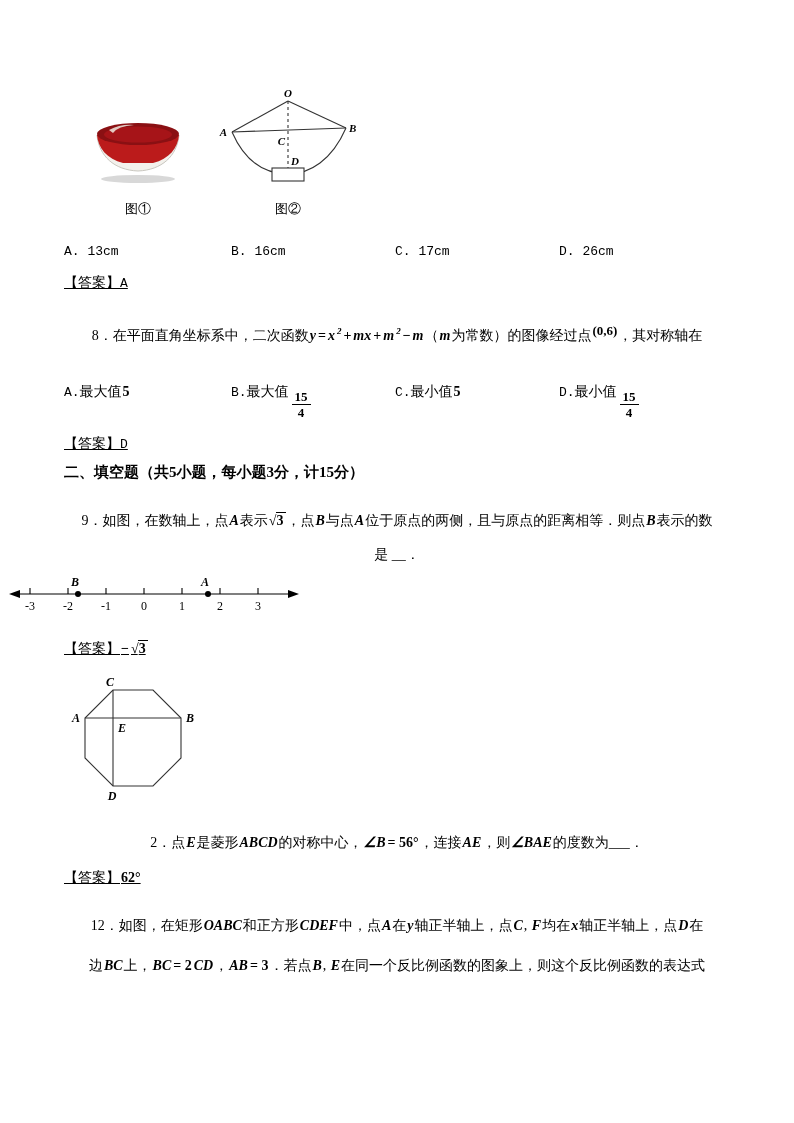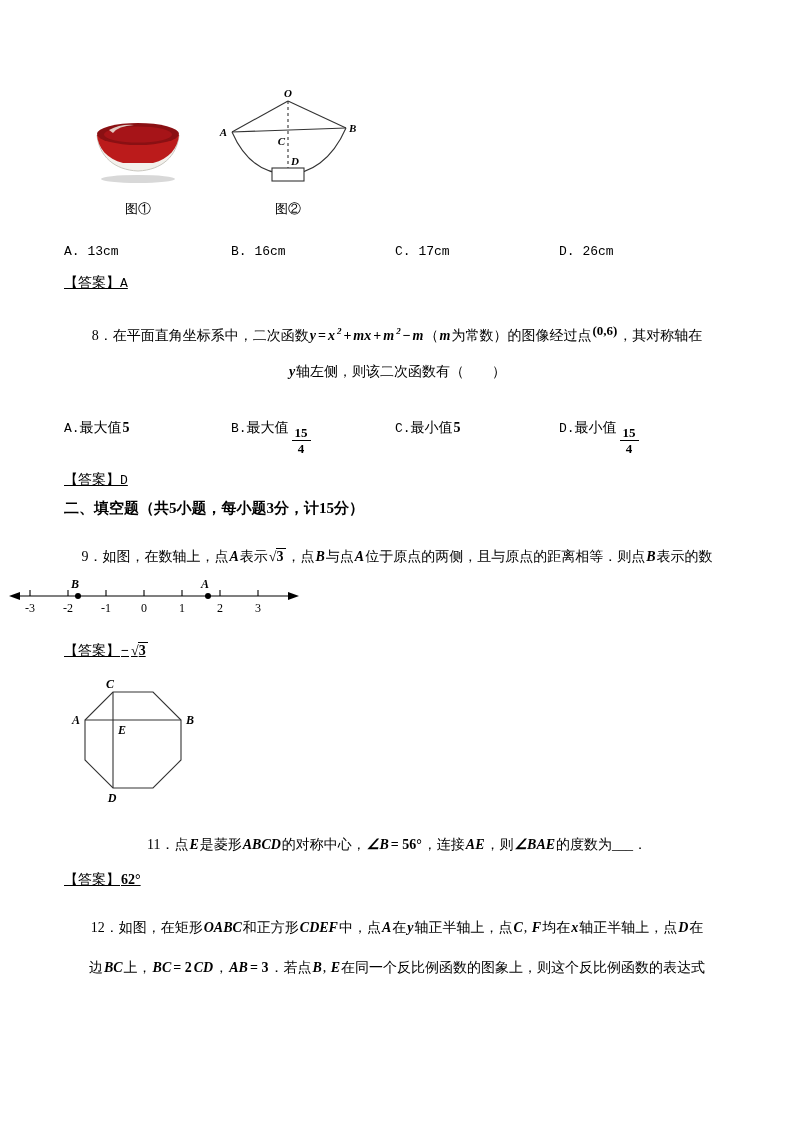--- a/index.html
+++ b/index.html
@@ -99,21 +99,20 @@
     <div class="optrow q7 mono">
       <span>A. 13cm</span>
       <span>B. 16cm</span>
       <span>C. 17cm</span>
       <span>D. 26cm</span>
     </div>
 
     <div class="answer"><span class="cn">【答案】</span><span class="mono">A</span></div>
 
     <div class="line mt28"><span class="cn">8．在平面直角坐标系中，二次函数</span><span class="math">y</span><span class="mathup">=</span><span class="math">x</span><span class="math sup">2</span><span class="mathup">+</span><span class="math">mx</span><span class="mathup">+</span><span class="math">m</span><span class="math sup">2</span><span class="mathup">−</span><span class="math">m</span><span class="cn">（</span><span class="math">m</span><span class="cn">为常数）的图像经过点</span><span class="mathup raise">(0,6)</span><span class="cn">，其对称轴在</span></div>
-    <div class="line mt14"><span class="math">y</span><span class="cn">轴左侧，则该二次函数有（　　）</span></div>
 
     <div class="optrow q8">
       <span class="optcell">
           <span class="mono">A. </span>
           <span class="cn">最大值</span>
           <span class="mathup">5</span>
         </span>
       <span class="optcell">
           <span class="mono">B. </span>
           <span class="cn">最大值</span>
@@ -135,20 +134,21 @@
             <span class="den">4</span>
           </span>
         </span>
     </div>
 
     <div class="answer"><span class="cn">【答案】</span><span class="mono">D</span></div>
 
     <div class="section-title">二、填空题（共5小题，每小题3分，计15分）</div>
 
     <div class="line mt28"><span class="cn">9．如图，在数轴上，点</span><span class="math">A</span><span class="cn">表示</span><span class="sqrt mathup"><span class="rsign">√</span><span class="rad">3</span></span><span class="cn">，点</span><span class="math">B</span><span class="cn">与点</span><span class="math">A</span><span class="cn">位于原点的两侧，且与原点的距离相等．则点</span><span class="math">B</span><span class="cn">表示的数</span></div>
+    <div class="line mt12"><span class="cn">是 __．</span></div>
 
     <div class="numberline-wrap">
       <svg width="292" height="46" viewBox="0 0 292 46">
         <line x1="6" y1="18" x2="284" y2="18" stroke="#000" stroke-width="1.2"></line>
         <polygon points="291,18 280,14 280,22" fill="#000"></polygon>
         <polygon points="1,18 12,14 12,22" fill="#000"></polygon>
         <line x1="22" y1="12" x2="22" y2="18" stroke="#000" stroke-width="1.1"></line>
         <line x1="60" y1="12" x2="60" y2="18" stroke="#000" stroke-width="1.1"></line>
         <line x1="98" y1="12" x2="98" y2="18" stroke="#000" stroke-width="1.1"></line>
         <line x1="136" y1="12" x2="136" y2="18" stroke="#000" stroke-width="1.1"></line>
@@ -179,20 +179,20 @@
         <line class="stroke" x1="43" y1="14" x2="43" y2="110"></line>
         <text class="svglabel12" x="40" y="10" text-anchor="middle">C</text>
         <text class="svglabel12" x="10" y="46" text-anchor="end">A</text>
         <text class="svglabel12" x="48" y="56" text-anchor="start">E</text>
         <text class="svglabel12" x="116" y="46" text-anchor="start">B</text>
         <text class="svglabel12" x="42" y="124" text-anchor="middle">D</text>
       </svg>
     </div>
 
 
-    <div class="line mt26"><span class="cn">11．点</span><span class="math">E</span><span class="cn">是菱形</span><span class="math">ABCD</span><span class="cn">的对称中心，</span><span class="math">∠B</span><span class="mathup">= 56°</span><span class="cn">，连接</span><span class="math">AE</span><span class="cn">，则</span><span class="math">∠BAE</span><span class="cn">的度数为___．</span></div>
+    <div class="line mt26"><span class="cn">2．点</span><span class="math">E</span><span class="cn">是菱形</span><span class="math">ABCD</span><span class="cn">的对称中心，</span><span class="math">∠B</span><span class="mathup">= 56°</span><span class="cn">，连接</span><span class="math">AE</span><span class="cn">，则</span><span class="math">∠BAE</span><span class="cn">的度数为___．</span></div>
     <div class="answer"><span class="cn">【答案】</span><span class="mathup">62°</span></div>
 
     <div class="line mt28"><span class="cn">12．如图，在矩形</span><span class="math">OABC</span><span class="cn">和正方形</span><span class="math">CDEF</span><span class="cn">中，点</span><span class="math">A</span><span class="cn">在</span><span class="math">y</span><span class="cn">轴正半轴上，点</span><span class="math">C</span><span class="cn">, </span><span class="math">F</span><span class="cn">均在</span><span class="math">x</span><span class="cn">轴正半轴上，点</span><span class="math">D</span><span class="cn">在</span></div>
     <div class="line mt18"><span class="cn">边</span><span class="math">BC</span><span class="cn">上，</span><span class="math">BC</span><span class="mathup">= 2</span><span class="math">CD</span><span class="cn">，</span><span class="math">AB</span><span class="mathup">= 3</span><span class="cn">．若点</span><span class="math">B</span><span class="cn">, </span><span class="math">E</span><span class="cn">在同一个反比例函数的图象上，则这个反比例函数的表达式</span></div>
 
   </div>
 </div>
 
 </body></html>

